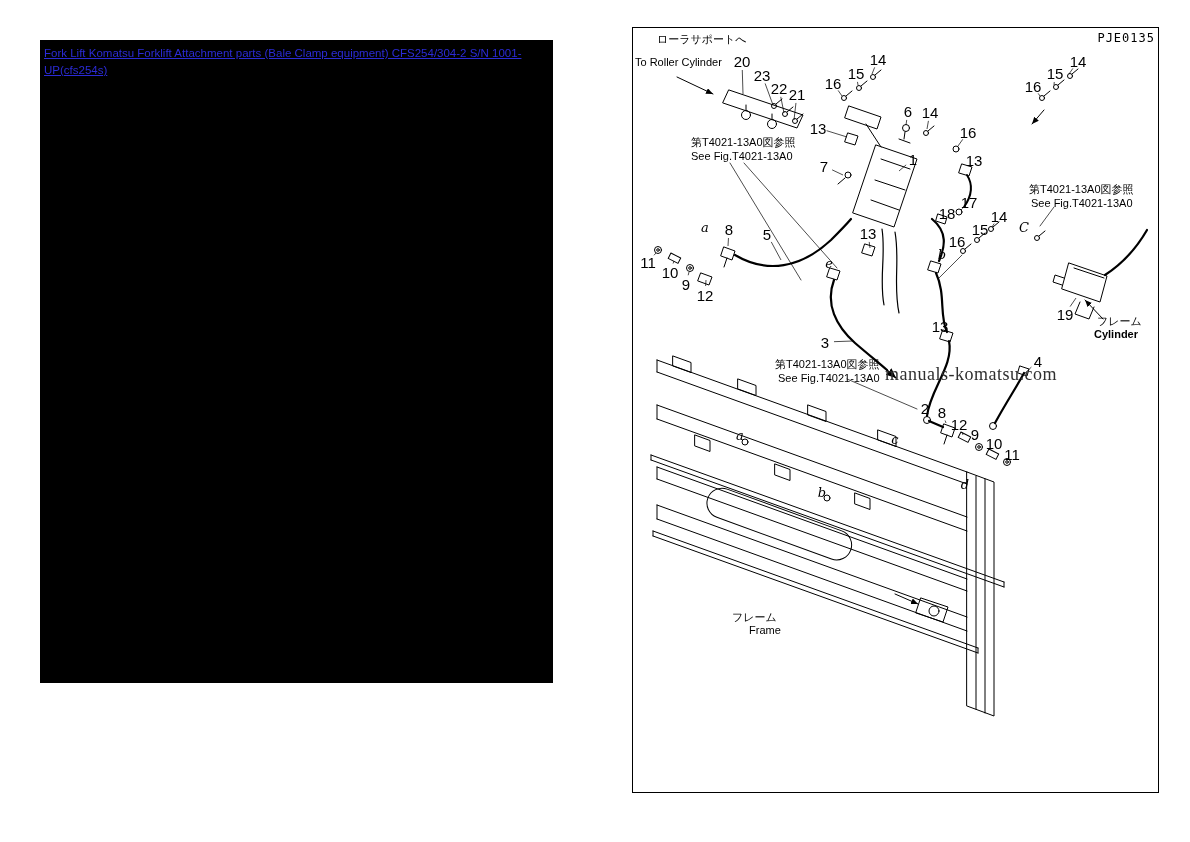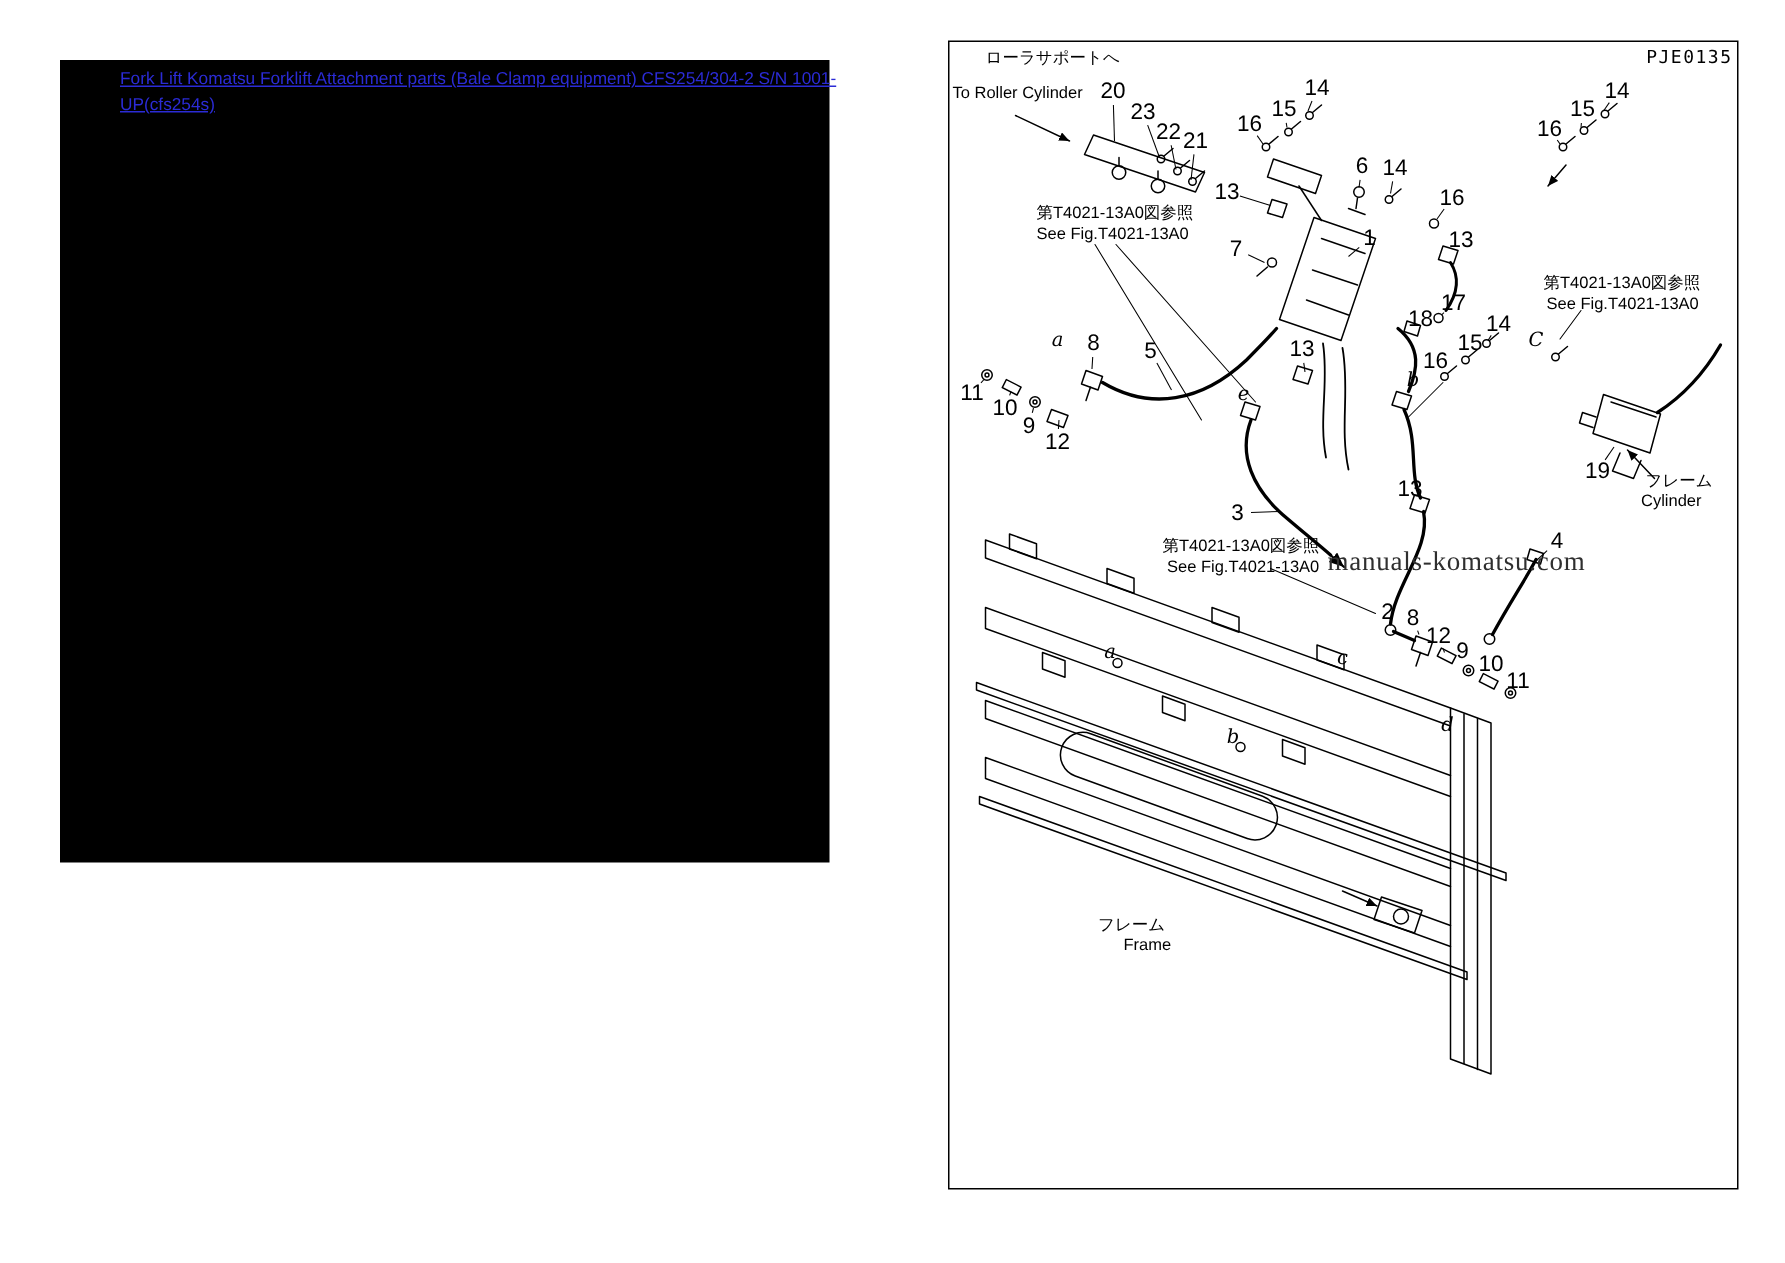--- a/index.html
+++ b/index.html
@@ -1,18 +1,18 @@
 <!DOCTYPE html>
 <html><head>
 <meta charset="utf-8">
 <style>
   html,body{margin:0;padding:0;}
   body{width:1190px;height:842px;position:relative;background:#ffffff;font-family:"Liberation Sans",sans-serif;overflow:hidden;}
 
-  .black-panel{position:absolute;left:40px;top:40px;width:513px;height:535px;background:#000;box-sizing:border-box;padding-left:36px;}
+  .black-panel{position:absolute;left:40px;top:40px;width:513px;height:643px;background:#000;box-sizing:border-box;}
   .title-link{display:inline-block;margin:5px 4px 0 4px;width:492px;color:#2b2bd6;font-size:11.5px;line-height:17px;text-decoration:underline;cursor:pointer;}
 
   .diagram-frame{position:absolute;left:632px;top:27px;width:527px;height:766px;border:1.5px solid #000;box-sizing:border-box;background:#fff;}
   #diagram-svg{position:absolute;left:0;top:0;}
 
   .lbl{position:absolute;white-space:nowrap;color:#000;font-size:11px;line-height:12px;}
   .fig-code{position:absolute;top:3px;right:3px;font-family:"DejaVu Sans Mono",monospace;font-size:12px;letter-spacing:1px;color:#000;}
   .watermark{position:absolute;left:252px;top:336px;font-size:18px;font-family:Liberation Serif, serif;color:#2f2f2f;letter-spacing:.5px;}
 
   .co-num{font-family:"Liberation Sans",sans-serif;font-size:15px;fill:#000;text-anchor:middle;dominant-baseline:central;}
@@ -267,19 +267,19 @@
   <div class="lbl" style="left:58px;top:108px;">第T4021-13A0図参照</div>
   <div class="lbl" style="left:58px;top:122px;">See Fig.T4021-13A0</div>
 
   <div class="lbl" style="left:396px;top:155px;">第T4021-13A0図参照</div>
   <div class="lbl" style="left:398px;top:169px;">See Fig.T4021-13A0</div>
 
   <div class="lbl" style="left:142px;top:330px;">第T4021-13A0図参照</div>
   <div class="lbl" style="left:145px;top:344px;">See Fig.T4021-13A0</div>
 
   <div class="lbl" style="left:464px;top:287px;">フレーム</div>
-  <div class="lbl" style="left:461px;top:300px;">Cylinder</div>
+  <div class="lbl" style="left:461px;top:300px;font-weight:bold;">Cylinder</div>
 
   <div class="lbl" style="left:99px;top:583px;">フレーム</div>
   <div class="lbl" style="left:116px;top:596px;">Frame</div>
 
   <div class="watermark">manuals-komatsu.com</div>
 </div>
 
 </body></html>

